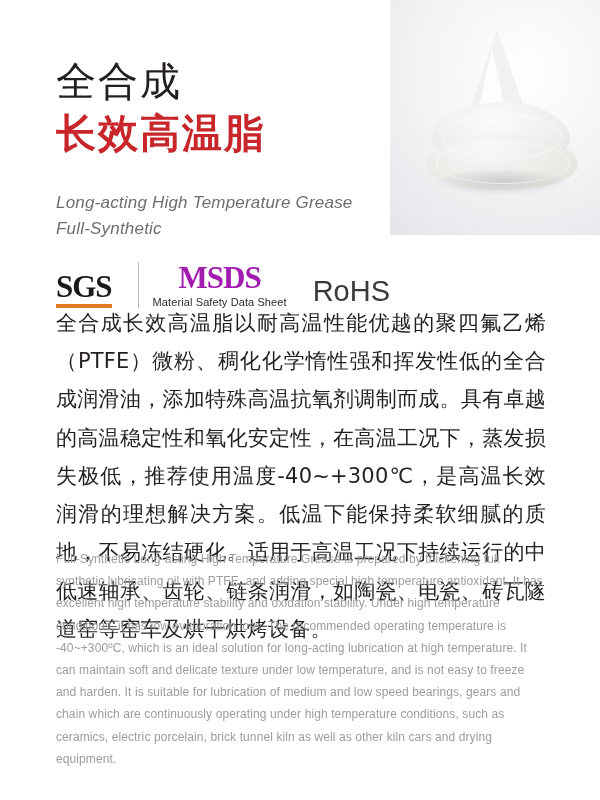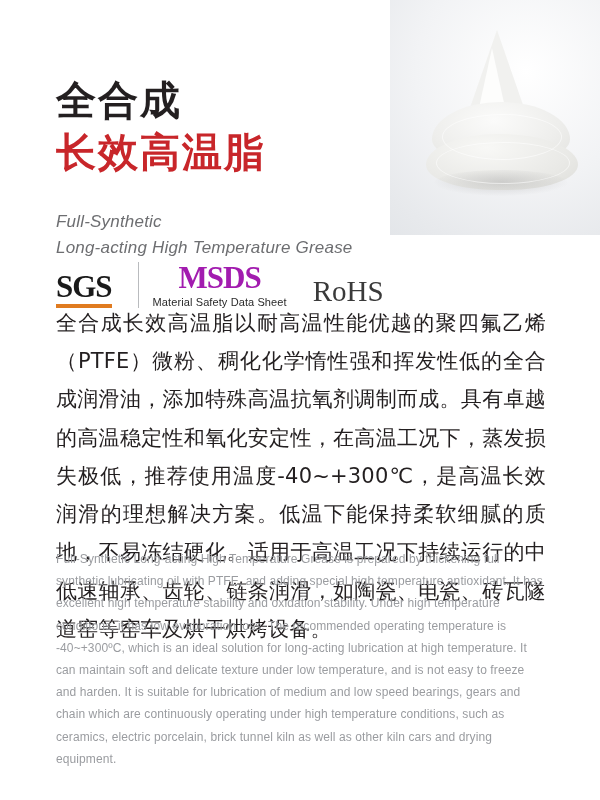--- a/index.html
+++ b/index.html
@@ -105,25 +105,24 @@
   
   .titles {
     position: absolute;
     left: 56px;
     top: 58px;
     width: 400px;
   }
   .title-cn-1 {
     font-family: "DejaVu Sans", "Liberation Sans", sans-serif;
     font-size: 40px;
-    font-weight: 700;
+    font-weight: 400;
     color: #231f20;
     letter-spacing: 2px;
     line-height: 1.15;
-    margin-top: 19px;
   }
   .title-cn-2 {
     font-family: "DejaVu Sans", "Liberation Sans", sans-serif;
     font-size: 40px;
     font-weight: 700;
     color: #c8262a;
     letter-spacing: 2px;
     line-height: 1.15;
     margin-top: 6px;
   }
@@ -182,21 +181,21 @@
     line-height: 1;
   }
   .msds-sub {
     font-family: "Liberation Sans", sans-serif;
     font-size: 11px;
     color: #2b2b2b;
     letter-spacing: .1px;
     margin-top: 3px;
   }
   .rohs {
-    font-family: Liberation Serif, serif;
+    font-family: Liberation Sans, sans-serif;
     font-size: 29px;
     color: #3a3a3a;
     line-height: 1;
     padding-bottom: 2px;
   }
 
   
   .body-cn {
     position: absolute;
     left: 56px;
@@ -236,22 +235,22 @@
     <div class="blob-shadow"></div>
     <div class="ring" style="left:16px; top:84px; width:118px; height:44px;"></div>
     <div class="ring" style="left:10px; top:112px; width:132px; height:40px;"></div>
   </div>
 </div>
 
 <div class="titles">
   <div class="title-cn-1">全合成</div>
   <div class="title-cn-2">长效高温脂</div>
   <div class="title-en">
+    <div>Long-acting High Temperature Grease</div>
     <div>Full-Synthetic</div>
-    <div>Long-acting High Temperature Grease</div>
   </div>
 </div>
 
 <div class="certs">
   <div class="sgs">
     <div class="sgs-text">SGS</div>
     <div class="sgs-bar"></div>
   </div>
   <div class="msds">
     <div class="msds-main">MSDS</div>

